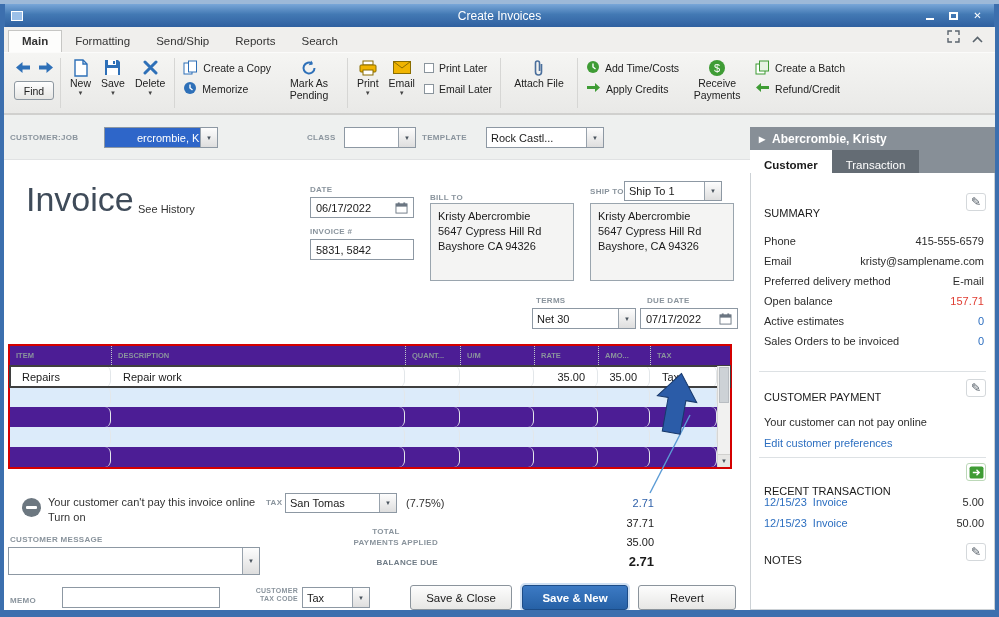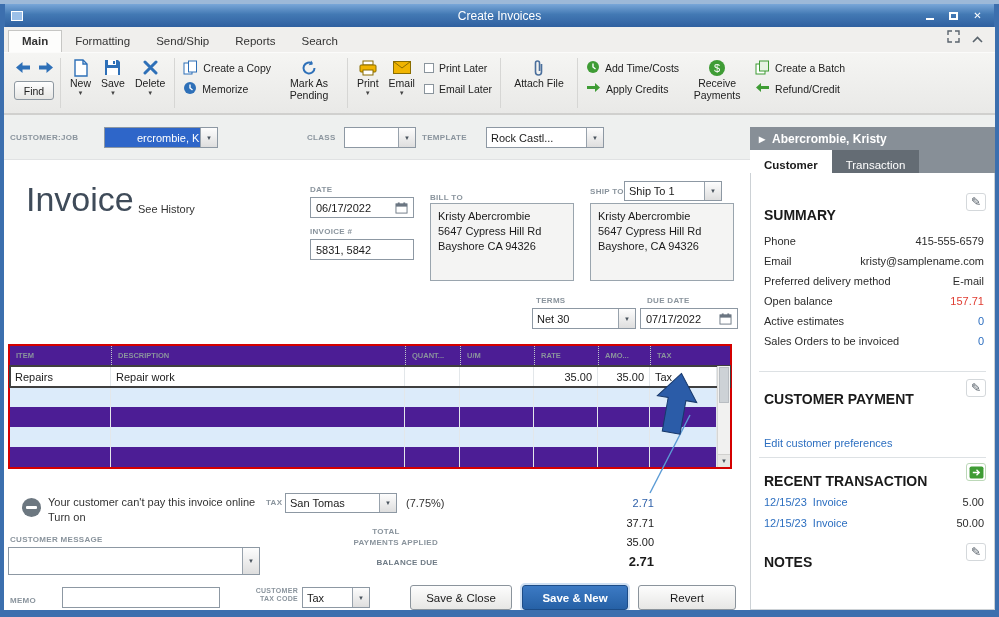--- a/index.html
+++ b/index.html
@@ -64,21 +64,21 @@
 
   
   .inv-table{position:absolute;left:4px;top:229px;width:724px;height:125px;border:2px solid #d40000;background:#4c1d95;}
   .t-head{display:grid;grid-template-columns:101px 294px 55px 74px 64px 52px 1fr;height:20px;border-bottom:1px solid #c9ced3;padding-right:13px;}
   .t-hcell{font-size:7.5px;font-weight:bold;color:#8a949d;display:flex;align-items:center;padding-left:6px;border-left:1px dotted #bfc6cc;}
   .t-hcell:first-child{border-left:none;}
   .t-body{position:absolute;top:20px;left:0;right:0;bottom:0;}
   .t-row{display:grid;grid-template-columns:101px 294px 55px 74px 64px 52px 67px;height:20px;}
   .t-row.first{height:21px;outline:2px solid #3f3f3f;outline-offset:-1px;background:#fff;}
   .t-row.alt{background:#dcebfa;}
-  .t-cell{border-right:1px solid #e3e7ea;font-size:11px;color:#1a1a1a;display:flex;align-items:center;padding:0 5px;overflow:hidden;}
+  .t-cell{border-right:1px solid #e3e7ea;font-size:11px;color:#1a1a1a;display:flex;align-items:center;padding:0 12px;overflow:hidden;border-radius:6px;}
   .t-cell.num{justify-content:flex-end;}
   .t-scroll{position:absolute;top:0;right:0;bottom:0;width:13px;background:#f1f1f0;border-left:1px solid #d6d6d4;}
   .t-thumb{position:absolute;top:1px;left:1px;right:1px;height:36px;background:#cdd2d6;border:1px solid #b8bdc2;}
   .t-down{position:absolute;bottom:0;left:0;right:0;height:13px;background:#e6e6e4;border-top:1px solid #d0d0ce;
     display:flex;align-items:center;justify-content:center;font-size:6px;color:#4a545e;}
 
   .annot{position:absolute;inset:0;pointer-events:none;z-index:6;}
 
   .nopay-ic{position:absolute;left:18px;top:383px;width:19px;height:19px;border-radius:50%;background:#6c7780;}
   .nopay-ic i{position:absolute;left:4px;top:8px;width:11px;height:3px;background:#fff;border-radius:1px;}
@@ -93,21 +93,21 @@
 
   
   .panel{position:absolute;top:0;right:0;width:245px;bottom:0;background:#eef0ef;}
   .p-header{position:absolute;top:12px;left:0;right:0;height:23px;background:#878f97;color:#fff;font-size:12px;font-weight:bold;
     display:flex;align-items:center;padding-left:9px;gap:7px;}
   .p-tabs{position:absolute;top:35px;left:0;right:0;height:29px;background:#878f97;display:flex;}
   .p-tab{font-size:11.5px;display:flex;align-items:center;justify-content:center;padding:0 14px;}
   .p-tab.on{background:#fff;color:#1a1a1a;font-weight:bold;}
   .p-tab.off{background:#646c74;color:#fff;}
   .p-body{position:absolute;top:58px;left:0;right:0;bottom:0;background:#fff;border:1px solid #ccd1d5;border-top:none;}
-  .p-title{position:absolute;left:13px;font-size:14px;font-weight:bold;color:#1a1a1a;}
+  .p-title{position:absolute;left:13px;font-size:11px;font-weight:normal;color:#1a1a1a;}
   .p-row{position:absolute;left:13px;right:10px;display:flex;font-size:11px;color:#2c2c2c;line-height:16px;}
   .p-row .val{margin-left:auto;}
   .v-red{color:#e03c31;}
   .v-blue{color:#2d6fc0;}
   .pencil{position:absolute;right:8px;width:20px;height:18px;border:1px solid #d4d8db;border-radius:3px;background:#fff;
     display:flex;align-items:center;justify-content:center;font-size:12px;color:#4a545e;}
   .p-div{position:absolute;left:8px;right:8px;border-top:1px solid #dde1e4;}
   .italic{font-style:italic;color:#555;}
 </style>
 </head>
@@ -538,32 +538,35 @@
               <span class="val v-blue">0</span>
           </div>
           <div class="p-row" style="top:160px;">
             <span>Sales Orders to be invoiced</span>
               <span class="val v-blue">0</span>
           </div>
 
           <div class="p-div" style="top:198px;"></div>
           <div class="pencil" style="top:206px;">✎</div>
           <div class="p-title" style="top:218px;">CUSTOMER PAYMENT</div>
+          <div class="p-row" style="top:241px;">
+              <span>Your customer can not pay online</span>
+            </div>
           <div class="p-row" style="top:262px;">
               <span class="v-blue">Edit customer preferences</span>
             </div>
 
           <div class="p-div" style="top:284px;"></div>
           <div class="pencil" style="top:290px;border-color:#bcd8b8;">
               <svg width="15" height="13" viewBox="0 0 16 14">
                 <rect x="0.5" y="0.5" width="15" height="13" rx="2" fill="#3f9c35"></rect>
                 <path d="M4 7h6M8 4l3 3-3 3" stroke="#fff" stroke-width="1.4" fill="none"></path>
               </svg>
             </div>
-          <div class="p-title" style="top:300px;">RECENT TRANSACTION</div>
+          <div class="p-title" style="top:312px;">RECENT TRANSACTION</div>
           <div class="p-row" style="top:321px;">
             <span class="v-blue">12/15/23</span>
             <span class="v-blue" style="margin-left:6px;">Invoice</span>
             <span class="val">5.00</span>
           </div>
           <div class="p-row" style="top:342px;">
             <span class="v-blue">12/15/23</span>
             <span class="v-blue" style="margin-left:6px;">Invoice</span>
             <span class="val">50.00</span>
           </div>

